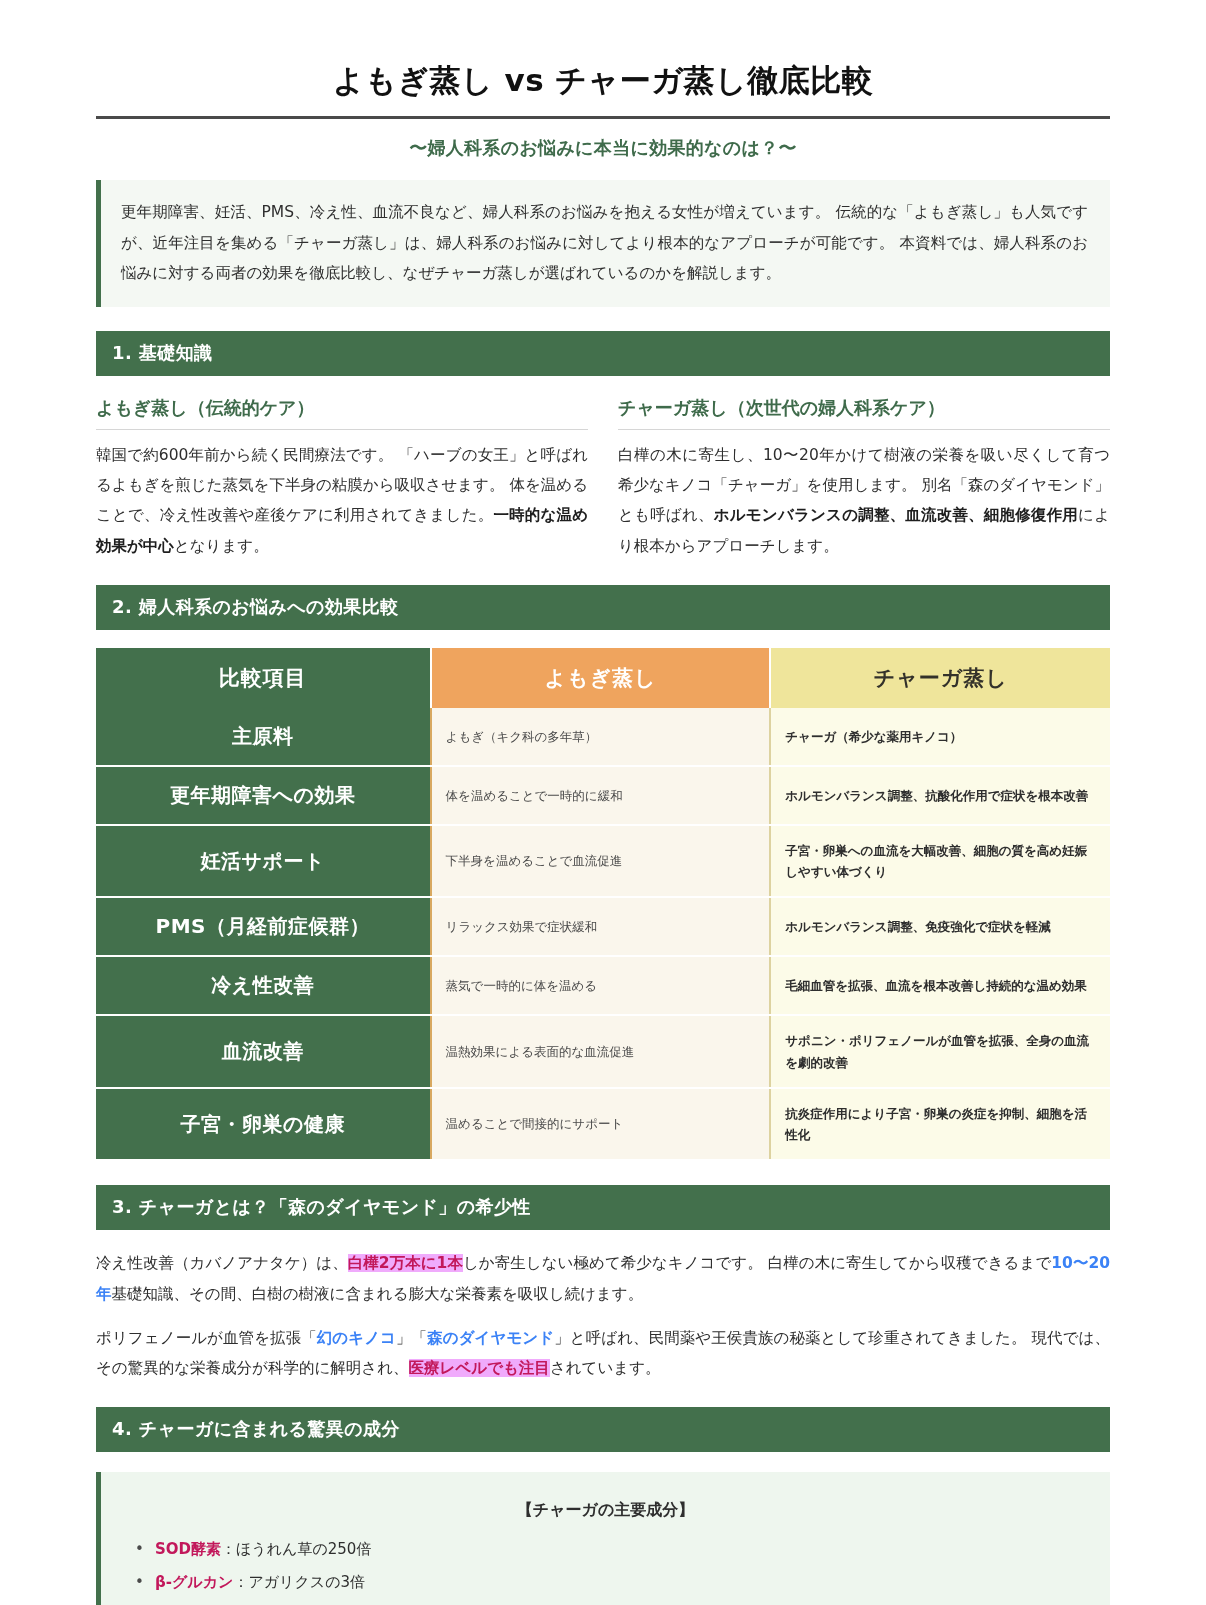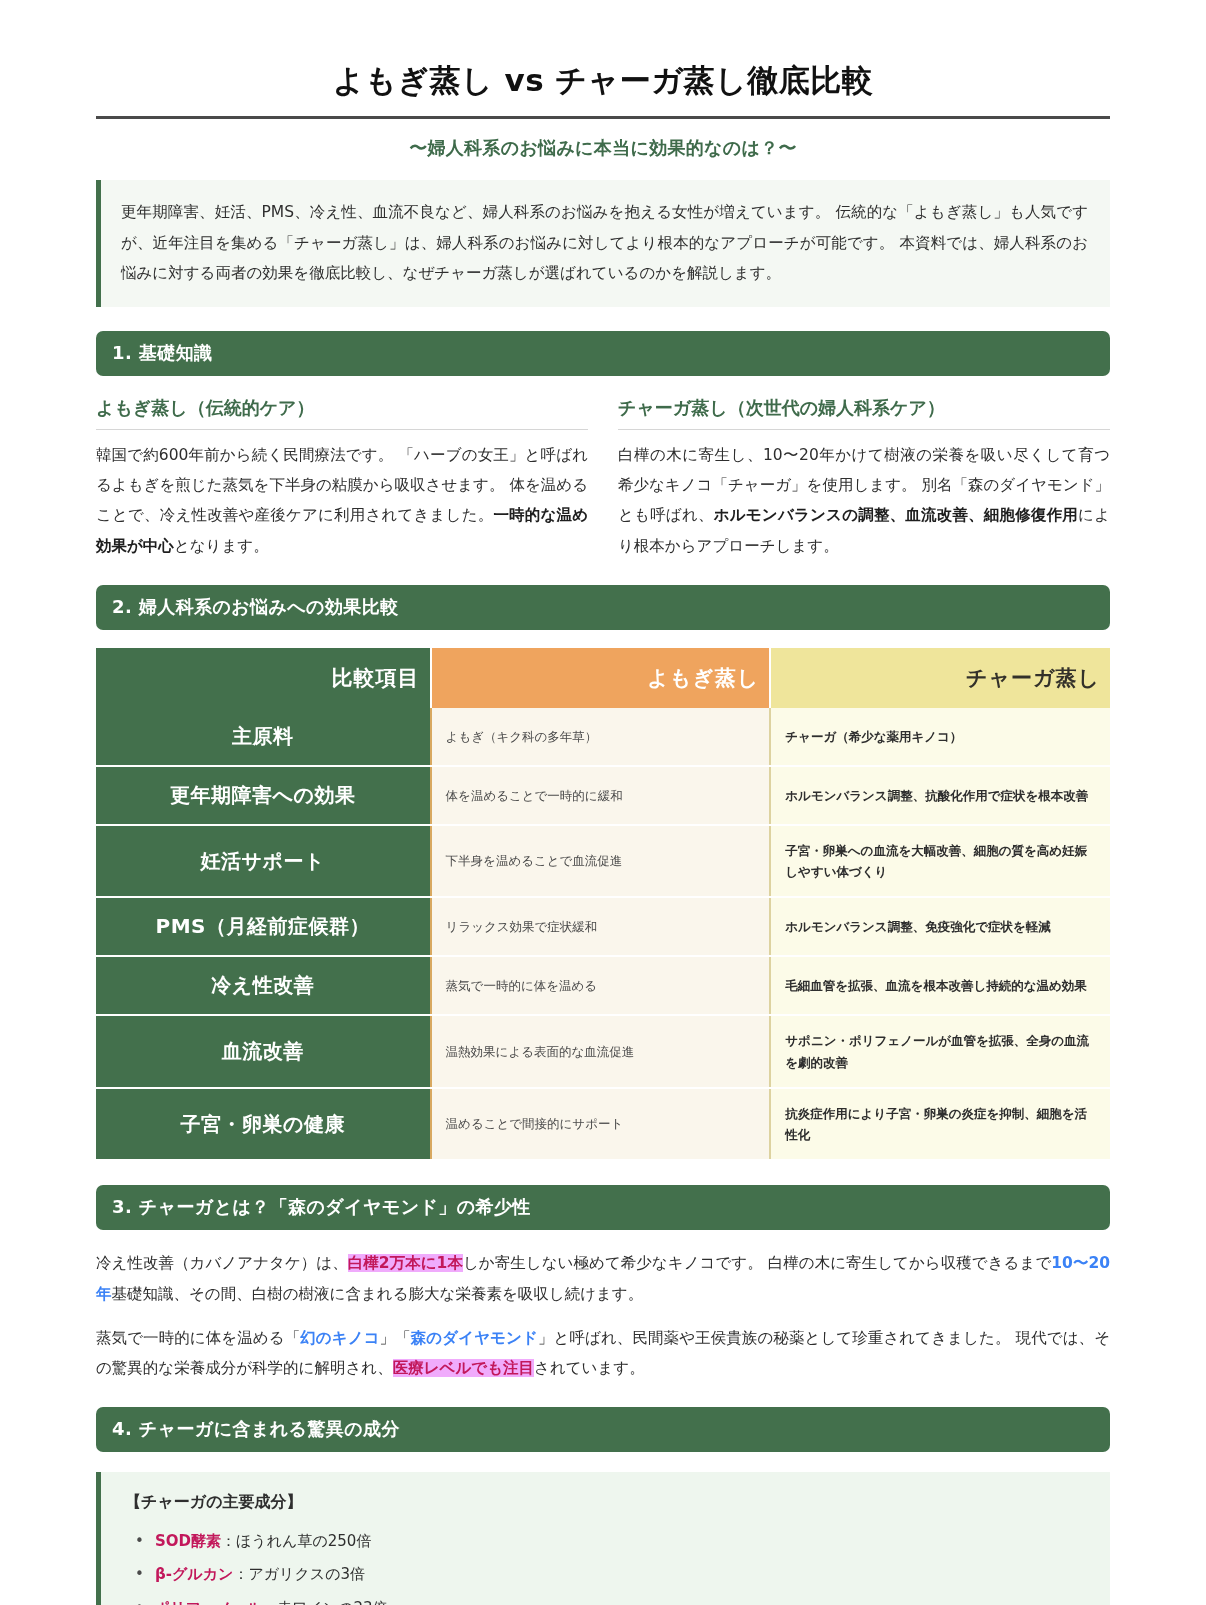--- a/index.html
+++ b/index.html
@@ -64,21 +64,20 @@
   
   .section-bar {
     background: #43704c;
     color: #ffffff;
     font-size: 18px;
     font-weight: bold;
     padding: 10px 16px 11px 16px;
     margin-top: 24px;
     box-sizing: border-box;
     letter-spacing: 0.4px;
-    border-radius: 7px;
   }
 
   
   .two-col {
     display: flex;
     gap: 30px;
     margin-top: 20px;
   }
   .col {
     flex: 1 1 0;
@@ -109,21 +108,21 @@
     table-layout: fixed;
   }
   table.compare col.c1 { width: 33%; }
   table.compare col.c2 { width: 33.5%; }
   table.compare col.c3 { width: 33.5%; }
 
   table.compare thead th {
     padding: 16px 10px;
     font-size: 21px;
     font-weight: bold;
-    text-align: right;
+    text-align: center;
     letter-spacing: 1px;
   }
   th.th-item {
     background: #43704c;
     color: #ffffff;
     border-right: 2px solid #ffffff;
   }
   th.th-yomogi {
     background: #efa45e;
     color: #ffffff;
@@ -186,21 +185,22 @@
     margin-top: 20px;
     background: #eef6ee;
     border-left: 5px solid #43704c;
     padding: 20px 24px 26px 24px;
     box-sizing: border-box;
   }
   .ing-heading {
     font-size: 16px;
     font-weight: bold;
     color: #2e2e2e;
-    margin: 0 0 12px 0;
+    margin: 8px 0 12px 0;
+    text-align: center;
   }
   ul.ing-list {
     list-style: none;
     margin: 0;
     padding: 0;
   }
   ul.ing-list li {
     font-size: 15px;
     line-height: 1.55;
     color: #2e2e2e;
@@ -297,21 +297,21 @@
           <td class="cell-yomogi">温めることで間接的にサポート</td>
           <td class="cell-chaga">抗炎症作用により子宮・卵巣の炎症を抑制、細胞を活性化</td>
         </tr>
       </tbody>
   </table>
 
   <div class="section-bar">3. チャーガとは？「森のダイヤモンド」の希少性</div>
 
   <p class="para first"><span>冷え性改善（カバノアナタケ）は、</span><span class="hl-red">白樺2万本に1本</span><span>しか寄生しない極めて希少なキノコです。 白樺の木に寄生してから収穫できるまで</span><span class="bold-dark">10〜20年</span><span>基礎知識、その間、白樹の樹液に含まれる膨大な栄養素を吸収し続けます。</span></p>
 
-  <p class="para"><span>蒸気で一時的に体を温める「</span><span class="bold-dark">幻のキノコ</span><span>」「</span><span class="bold-dark">森のダイヤモンド</span><span>」と呼ばれ、民間薬や王侯貴族の秘薬として珍重されてきました。 現代では、その驚異的な栄養成分が科学的に解明され、</span><span class="hl-red">医療レベルでも注目</span><span>されています。</span></p>
+  <p class="para"><span>ポリフェノールが血管を拡張「</span><span class="bold-dark">幻のキノコ</span><span>」「</span><span class="bold-dark">森のダイヤモンド</span><span>」と呼ばれ、民間薬や王侯貴族の秘薬として珍重されてきました。 現代では、その驚異的な栄養成分が科学的に解明され、</span><span class="hl-red">医療レベルでも注目</span><span>されています。</span></p>
 
   <div class="section-bar">4. チャーガに含まれる驚異の成分</div>
 
   <div class="ingredients-box">
     <div class="ing-heading">【チャーガの主要成分】</div>
     <ul class="ing-list" id="ing-list">
         <li><span class="ing-name">SOD酵素</span><span>：</span><span>ほうれん草の250倍</span></li>
         <li><span class="ing-name">β-グルカン</span><span>：</span><span>アガリクスの3倍</span></li>
         <li><span class="ing-name">ポリフェノール</span><span>：</span><span>赤ワインの23倍</span></li>
       </ul>

